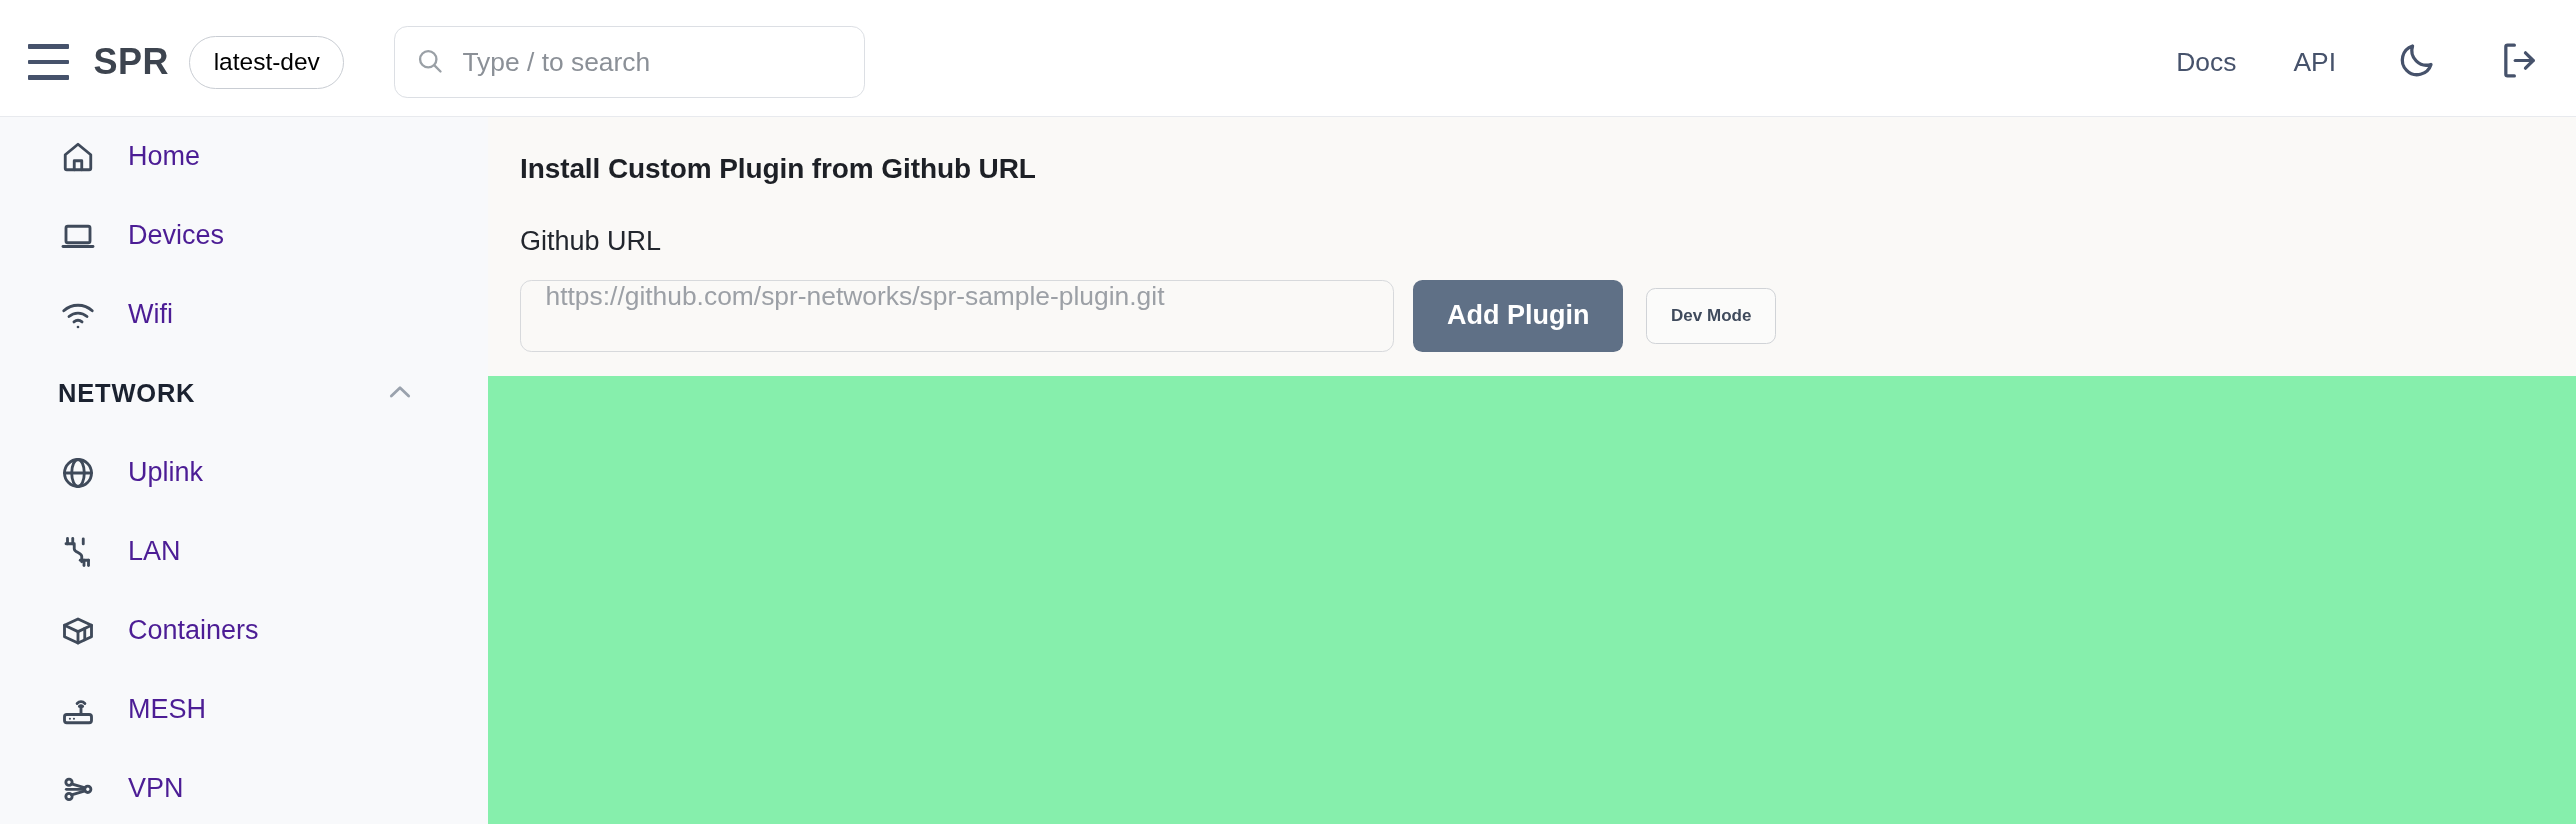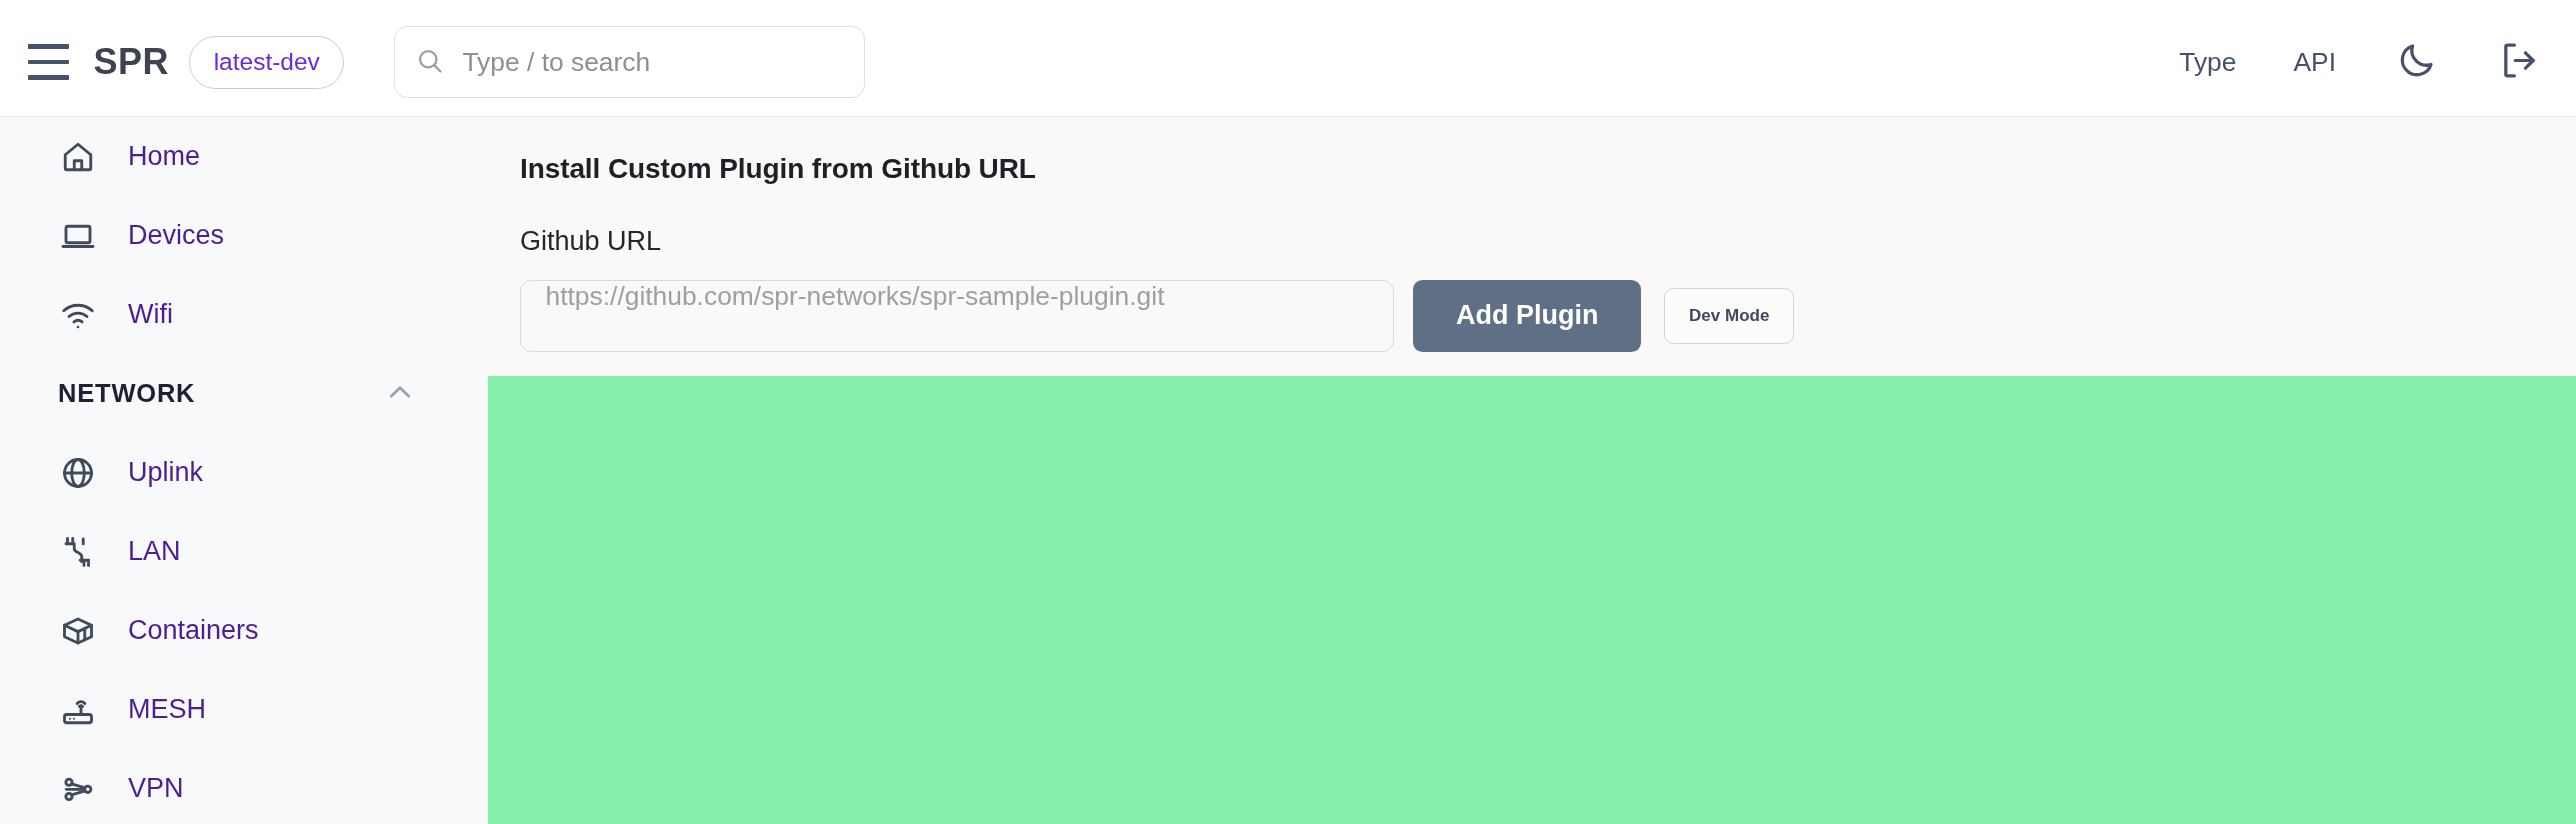--- a/index.html
+++ b/index.html
@@ -44,21 +44,21 @@
     flex: 0 0 auto;
   }
   .version-badge {
     margin-left: 20px;
     height: 53px;
     padding: 0 23.6px;
     border: 1.5px solid #c9cdd3;
     border-radius: 28px;
     display: flex; align-items: center; justify-content: center;
     font-size: 24.5px;
-    color: #6d28d9;
+    color: #000000;
     background: #fff;
     flex: 0 0 auto;
     cursor: pointer;
     white-space: nowrap;
   }
   .search-box {
     margin-left: 50px;
     width: 471px;
     height: 72px;
     border: 1.5px solid #dcdfe4;
@@ -179,21 +179,21 @@
     flex: 0 0 auto;
   }
   .url-input .ph {
     font-size: 26.4px;
     color: #9ca0a6;
     white-space: nowrap;
   }
   .btn-primary {
     margin-left: 19px;
     height: 72px;
-    padding: 0 43px;
+    padding: 0 34px;
     background: #5f7086;
     border: none;
     border-radius: 9.4px;
     color: #ffffff;
     font-size: 27px;
     font-weight: bold;
     font-family: "Liberation Sans", sans-serif;
     cursor: pointer;
     white-space: nowrap;
     flex: 0 0 auto;
@@ -236,21 +236,21 @@
       <svg width="28" height="28" viewBox="0 0 24 24" fill="none" stroke="#9aa0a6" stroke-width="2" stroke-linecap="round">
         <circle cx="10.5" cy="10.5" r="7"></circle>
         <line x1="15.8" y1="15.8" x2="21" y2="21"></line>
       </svg>
     </span>
     <span class="search-placeholder">Type / to search</span>
   </div>
 
   <div class="header-spacer"></div>
 
-  <div class="header-link">Type</div>
+  <div class="header-link">Docs</div>
   <div class="header-link">API</div>
 
   <div class="header-icon-btn">
     <span>
       <svg width="41" height="41" viewBox="0 0 24 24" fill="none" stroke="#46526b" stroke-width="1.9" stroke-linecap="round" stroke-linejoin="round">
         <path d="M20.5 14.3A8.6 8.6 0 0 1 9.7 3.5a8.6 8.6 0 1 0 10.8 10.8z"></path>
       </svg>
     </span>
   </div>
 

